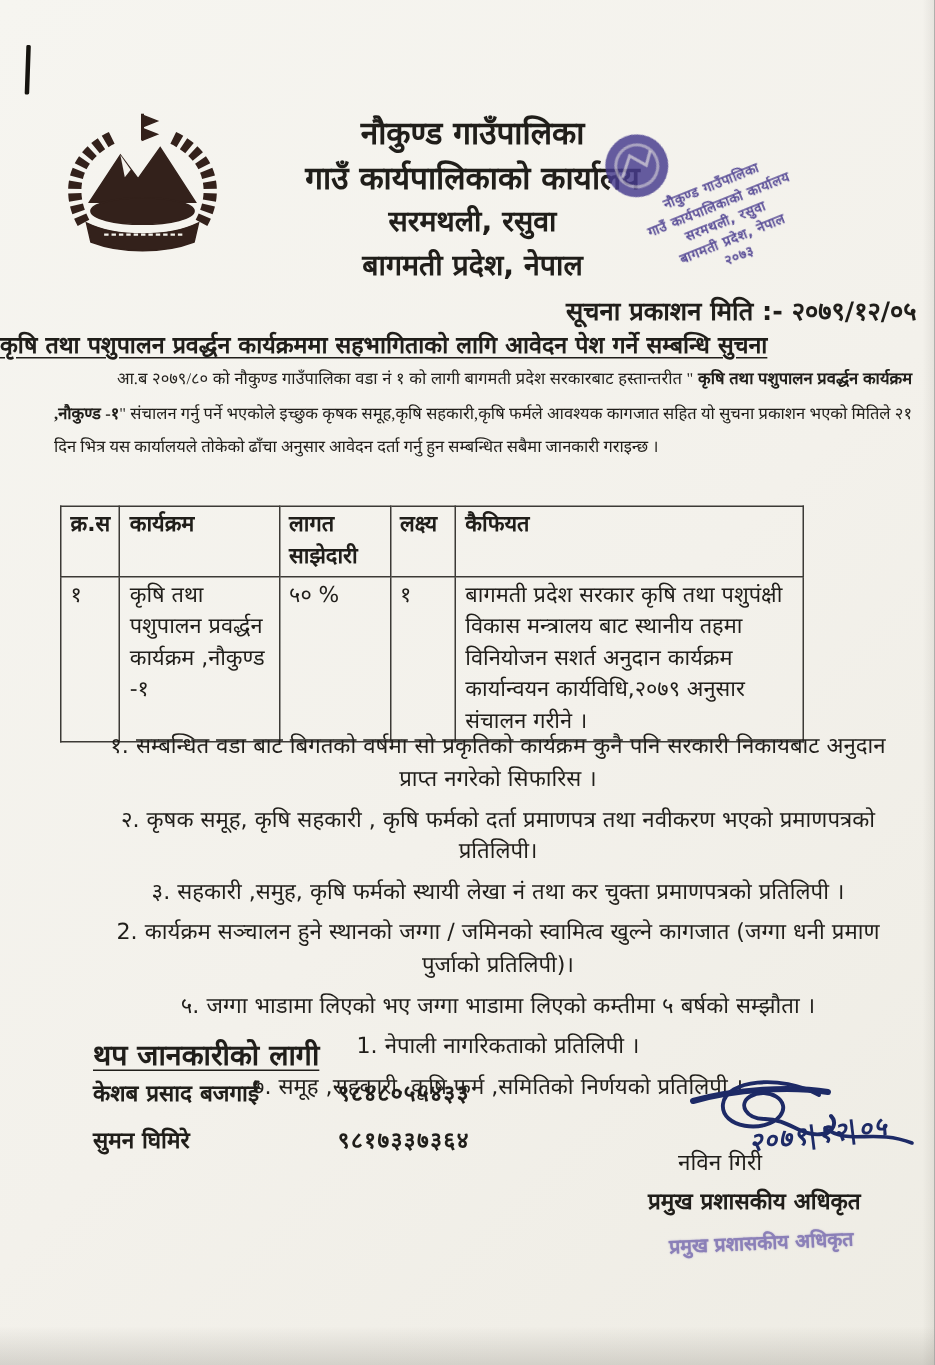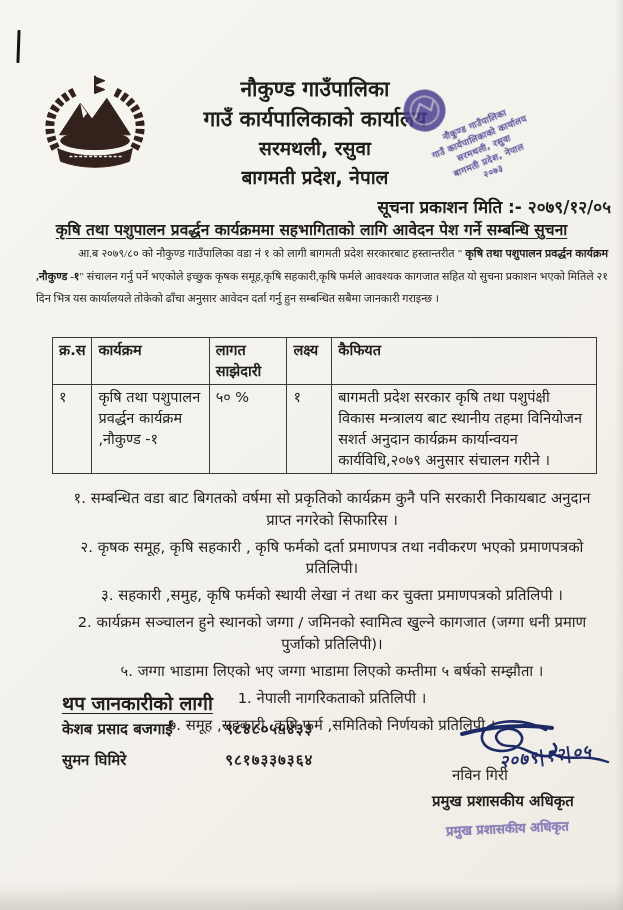--- a/index.html
+++ b/index.html
@@ -12,25 +12,25 @@
   .emblem{position:absolute;left:36px;top:72px;width:118px;height:102px;}
   .header{position:absolute;left:150px;top:74px;width:330px;text-align:center;font-weight:700;}
   .header .h1{font-size:21px;line-height:30px;}
   .header .h2{font-size:21px;line-height:30px;}
   .header .h3{font-size:19px;line-height:29px;}
   .header .h4{font-size:19px;line-height:29px;}
   .stamp{position:absolute;left:392px;top:74px;width:176px;height:134px;transform:rotate(-22deg);color:#4a3d8f;opacity:.92;filter:blur(.2px);}
   .stamp-blob{position:absolute;left:22px;top:-8px;}
   .stamp-lines{position:absolute;left:14px;top:44px;width:150px;text-align:center;font-size:9px;font-weight:700;line-height:12.5px;letter-spacing:.4px;}
   .date-line{position:absolute;right:12px;top:195px;font-size:17px;font-weight:700;}
-  .title{position:absolute;left:0;top:218px;width:623px;text-align:center;font-size:15.5px;font-weight:700;}
+  .title{position:absolute;left:0;top:218px;width:623px;text-align:left;font-size:15.5px;font-weight:700;}
   .title span{text-decoration:underline;text-underline-offset:3px;}
   .intro{position:absolute;left:36px;top:242px;width:572px;margin:0;font-size:11px;line-height:22.5px;text-align:justify;text-indent:42px;font-family:Liberation Serif, serif;}
   .b{font-weight:700;}
-  table.program{position:absolute;left:40px;top:337px;width:545px;border-collapse:collapse;font-size:14.5px;margin-left:12px;}
+  table.program{position:absolute;left:40px;top:337px;width:496px;border-collapse:collapse;font-size:14.5px;}
   table.program th,table.program td{border:1.3px solid #3c3a36;padding:2px 6px;text-align:left;vertical-align:top;font-weight:600;line-height:21px;}
   table.program td{font-weight:400;}
   table.program tbody td{height:84px;}
   .sec-head{position:absolute;left:36px;top:458px;font-size:16px;font-weight:700;text-decoration:underline;text-underline-offset:3px;}
   .doc-list{position:absolute;left:62px;top:487px;width:540px;font-size:14.8px;line-height:21.5px;}
   .doc-item{margin-bottom:5.5px;text-align:center;}
   .contact-head{position:absolute;left:62px;top:690px;font-size:19px;font-weight:700;text-decoration:underline;text-underline-offset:3px;}
   .contact-rows{position:absolute;left:62px;top:718px;font-size:15px;font-weight:bold;}
   .contact-row{margin-bottom:11px;}
   .c-name{display:inline-block;width:158px;}

